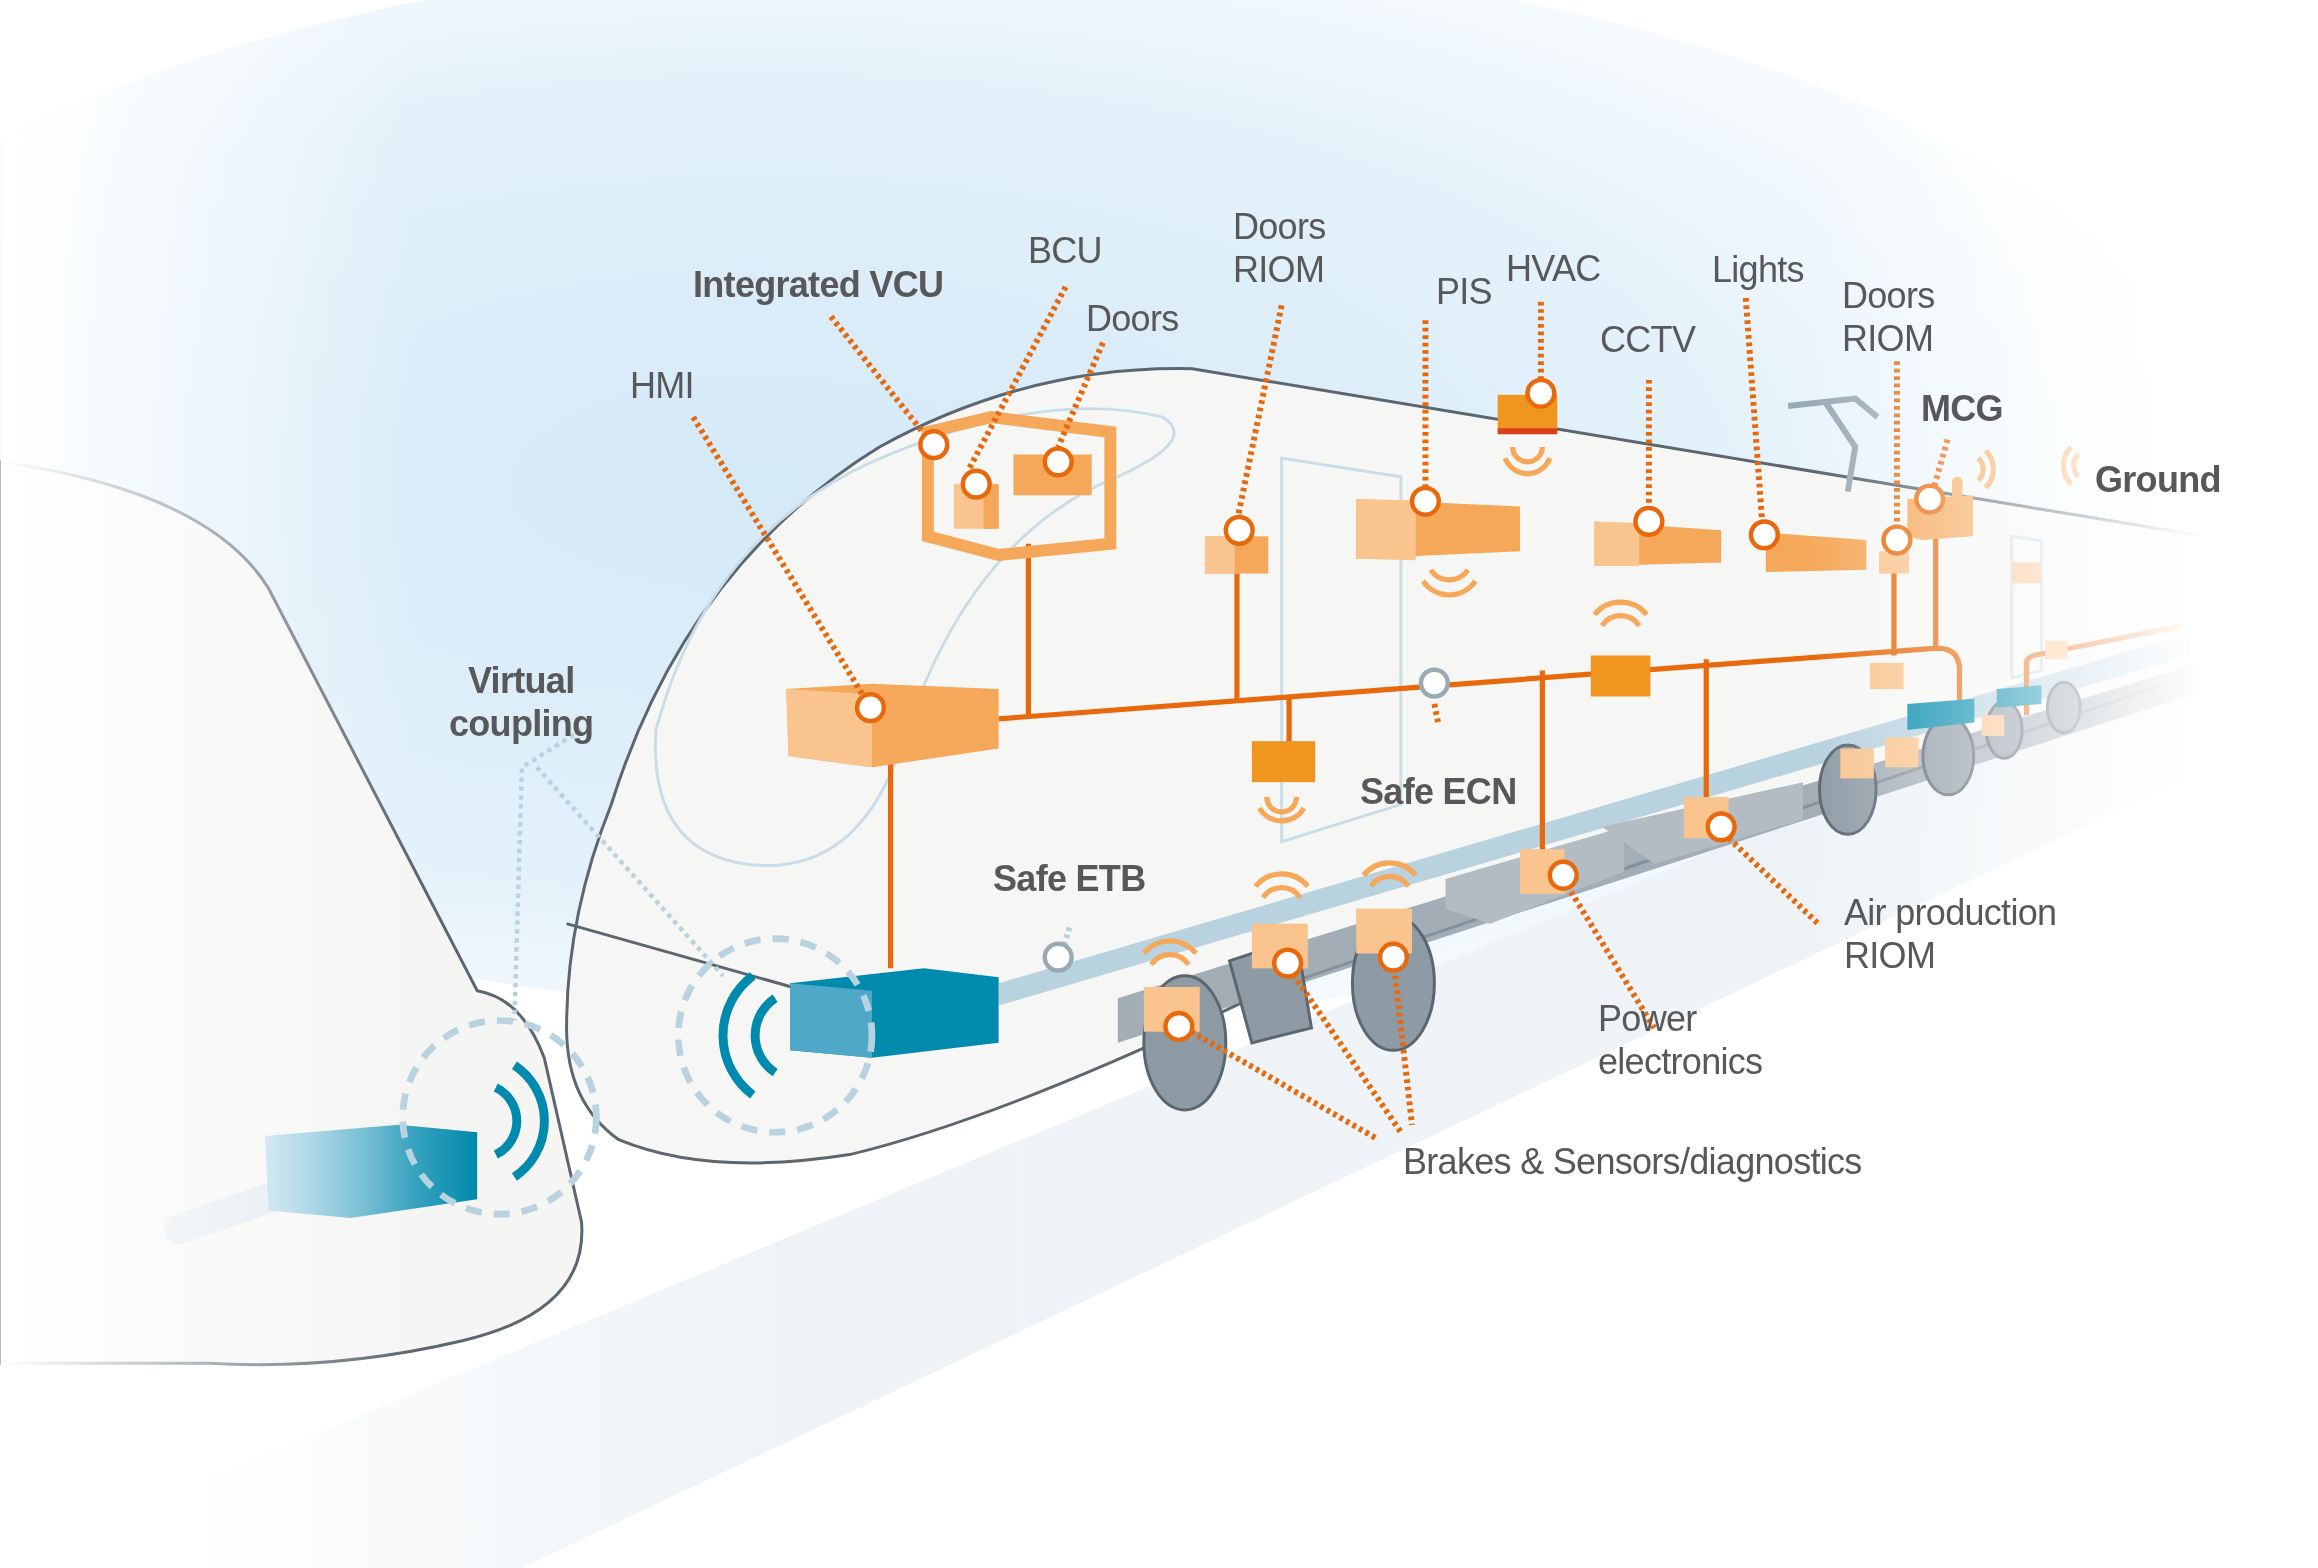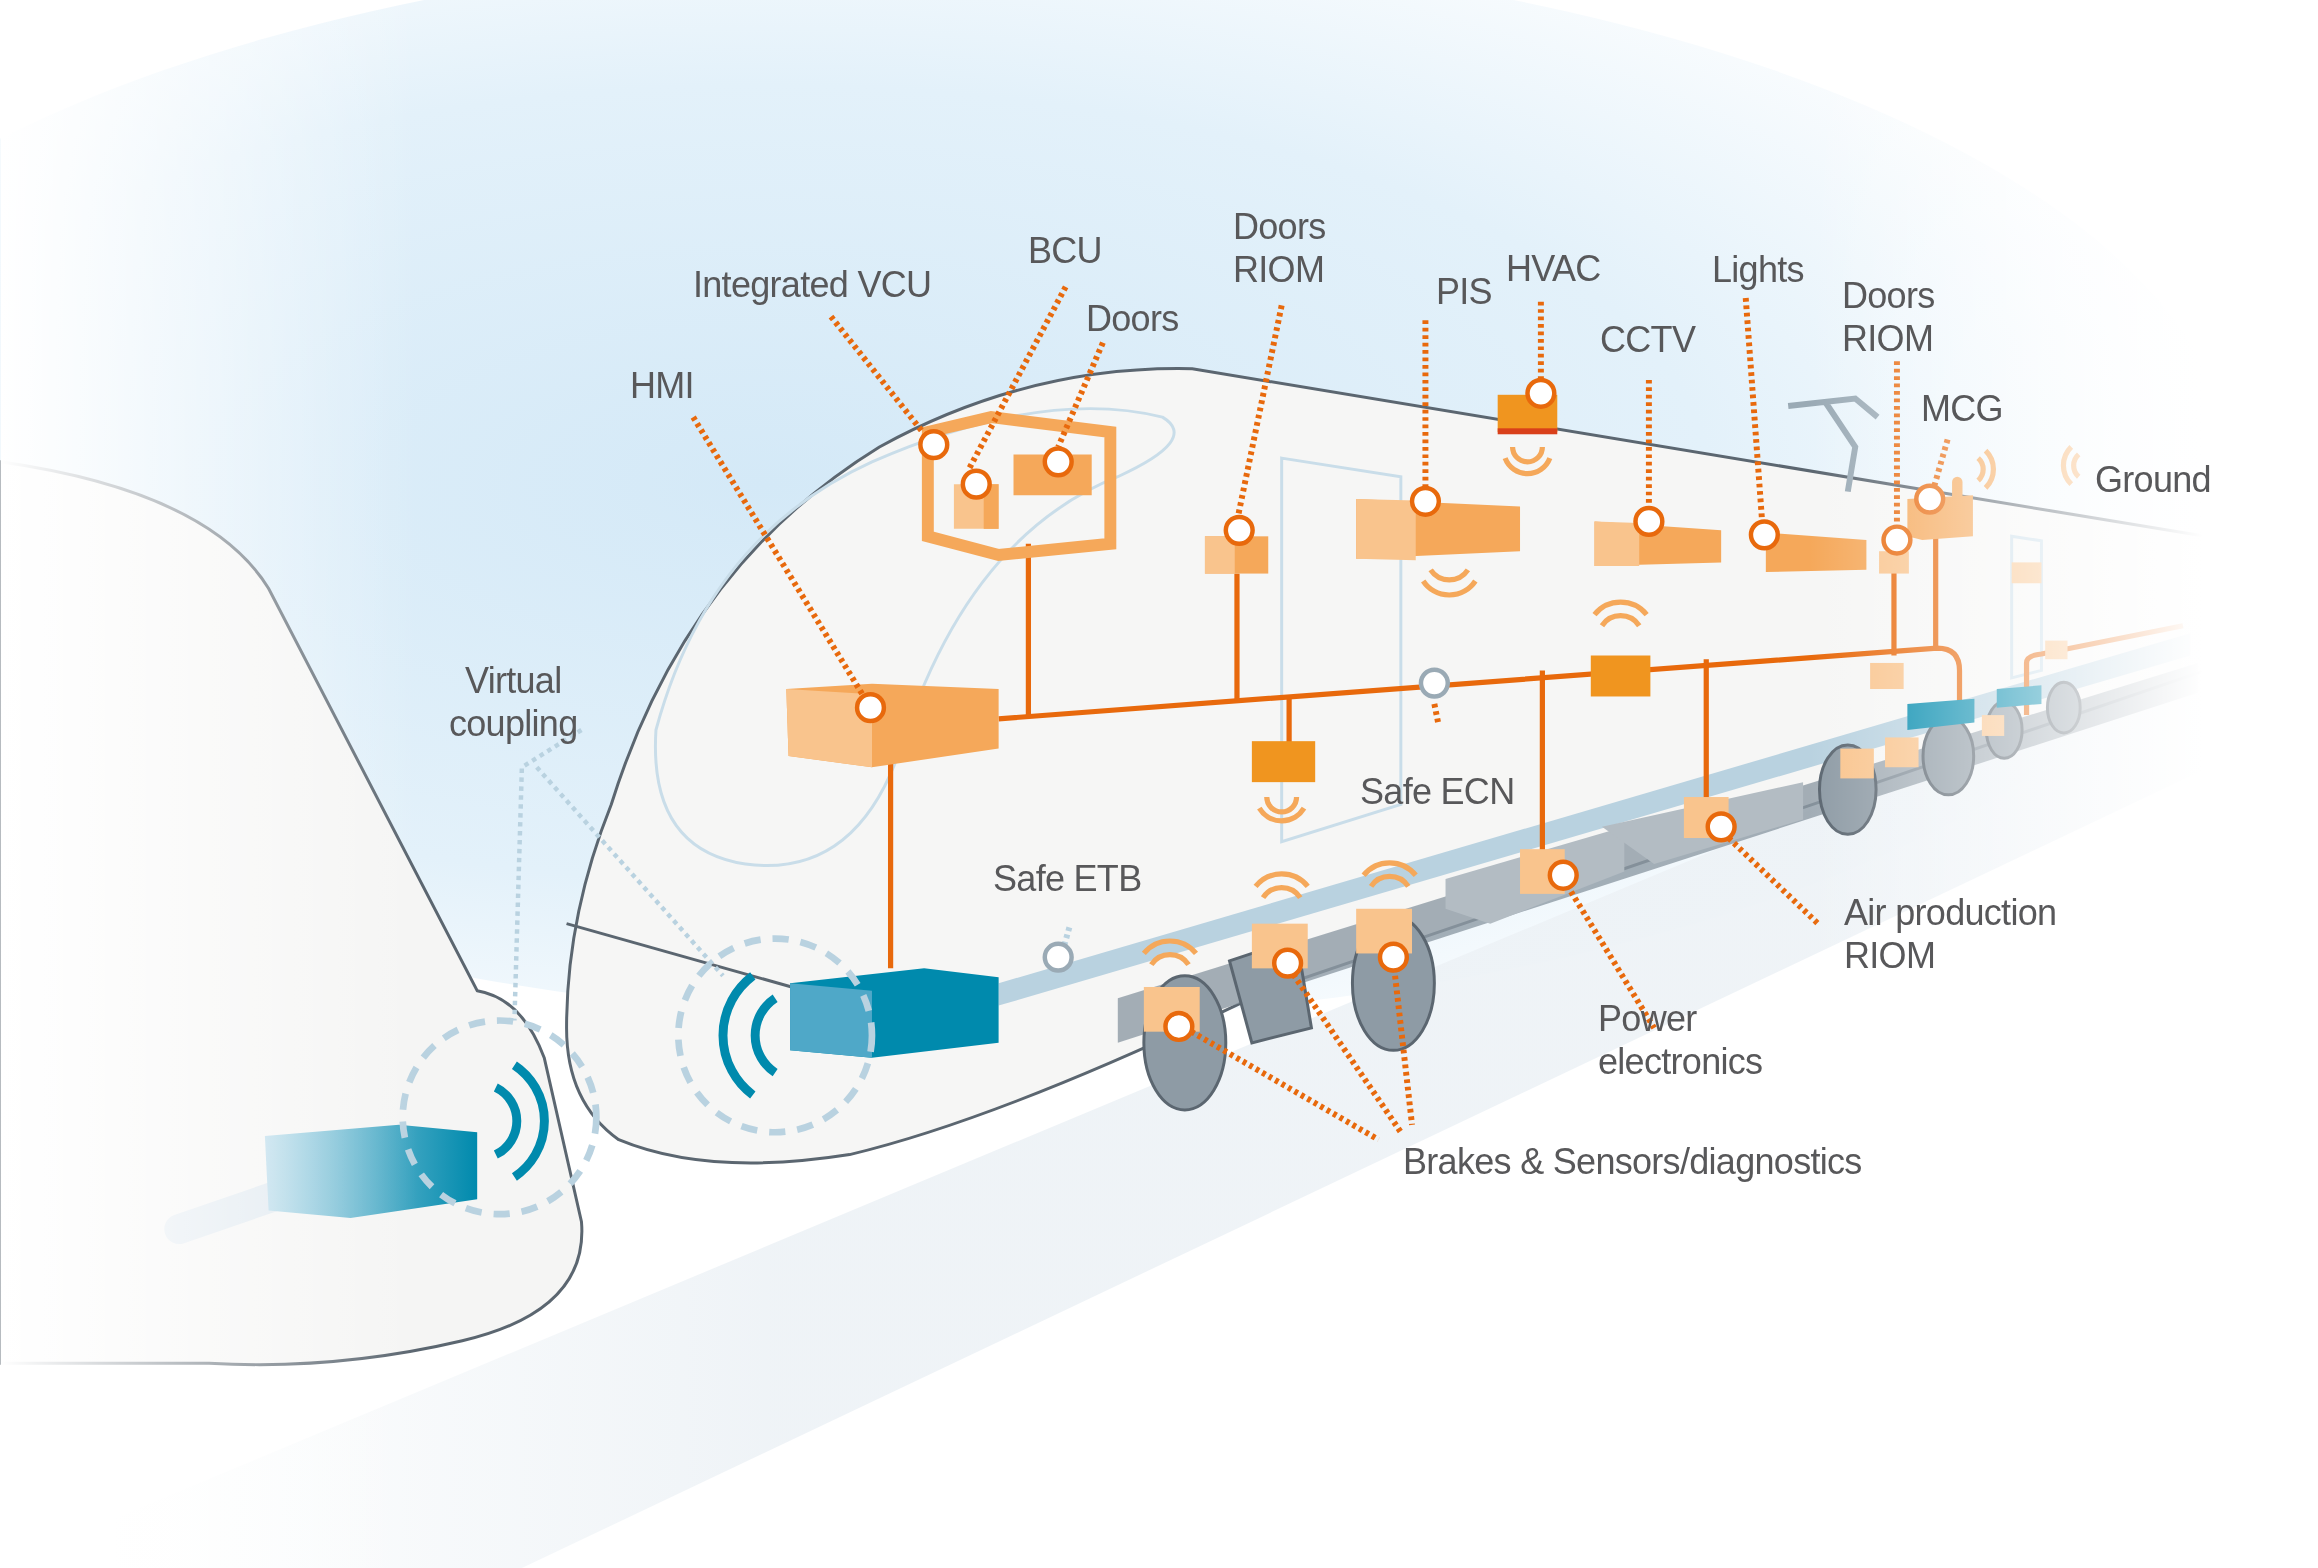--- a/index.html
+++ b/index.html
@@ -1,21 +1,21 @@
 <!DOCTYPE html>
 <html style="font-size:12px"><head>
 <meta charset="utf-8">
 <style>
   html, body { margin:0; padding:0; background:#ffffff; }
   body { width:2319px; height:1568px; position:relative; overflow:hidden;
          font-family:"Liberation Sans", sans-serif; }
   #stage { position:absolute; left:0; top:0; width:2319px; height:1568px; }
   .lbl { position:absolute; color:#58585a; font-size:36px; line-height:43px;
          font-family:"Liberation Sans", sans-serif; letter-spacing:-0.7px; white-space:pre-line; }
-  .lbl.bold { font-weight:normal; }
+  .lbl.bold { font-weight:bold; }
 </style>
 </head>
 <body>
 
 <div id="stage">
   <svg id="art" width="2319" height="1568" viewBox="0 0 3112 2105" xmlns="http://www.w3.org/2000/svg">
     <defs>
       <radialGradient id="skyGrad" cx="0.42" cy="0.5" r="0.62">
         <stop offset="0" stop-color="#d4e9f7"></stop>
         <stop offset="0.6" stop-color="#e3f1fa"></stop>

